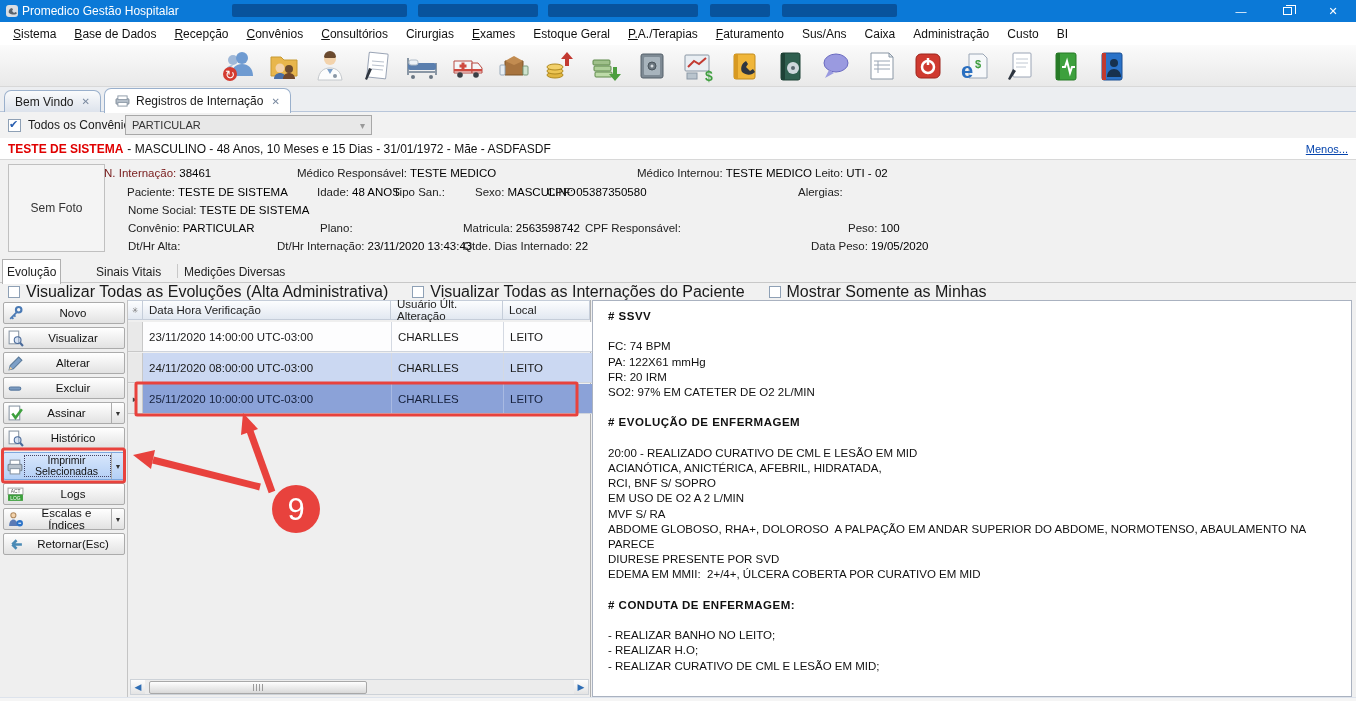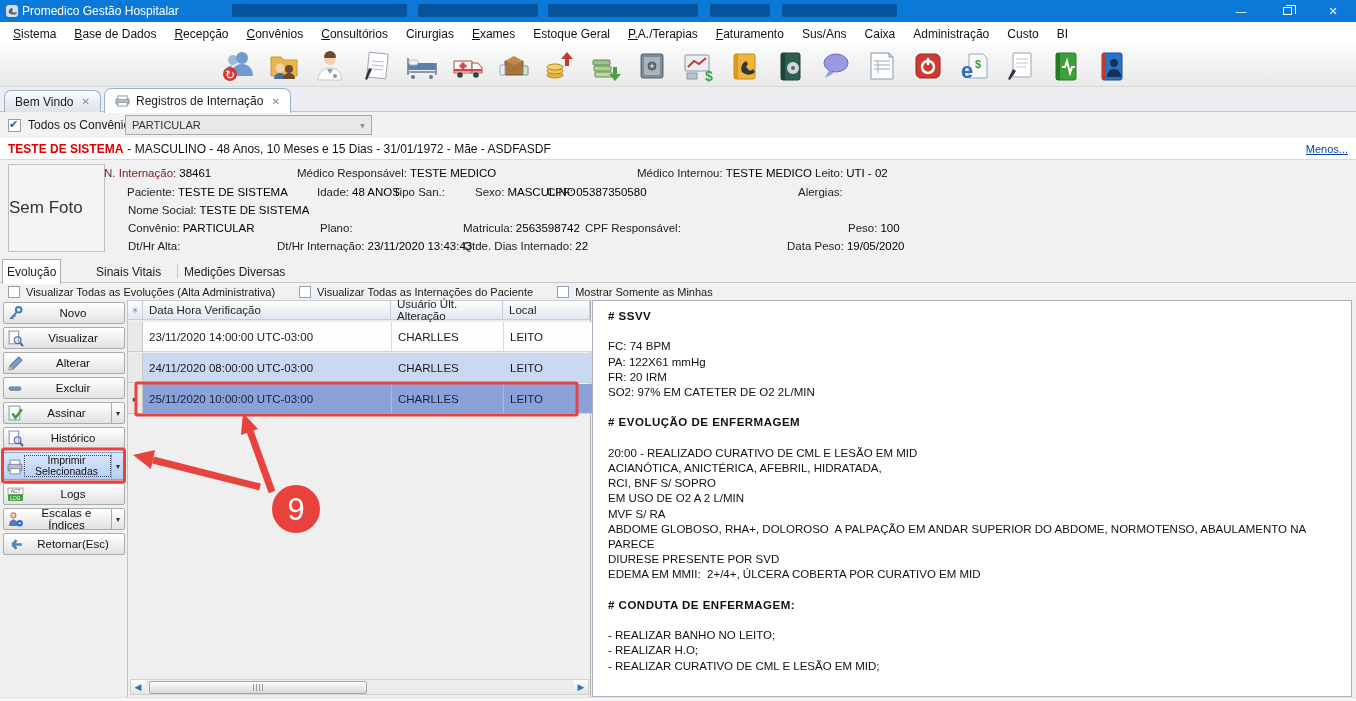--- a/index.html
+++ b/index.html
@@ -31,32 +31,32 @@
 .cb.ck::after{content:"✔";position:absolute;left:0px;top:-2px;font-size:11px;color:#2a5fb0}
 #insuranceDd{position:absolute;left:125px;top:3px;width:247px;height:20px;background:#e8e8e8;border:1px solid #a8a8a8;display:flex;align-items:center;padding:0 6px;font-size:11px;color:#333}
 #insuranceDd .arr{margin-left:auto;color:#999;font-size:10px}
 
 #pheader{position:absolute;left:0;top:138px;width:1356px;height:22px;background:#fff;border-bottom:1px solid #d8d8d8;display:flex;align-items:center;padding:0 8px}
 #pname{color:#e00000;font-weight:bold;font-size:12px}
 #psummary{font-size:12px;margin-left:4px;color:#111}
 #lesslink{margin-left:auto;color:#0645ad;text-decoration:underline;font-size:11px;}
 
 #ppanel{position:absolute;left:0;top:160px;width:1356px;height:98px;background:#f1f1f1;font-size:11.5px}
-#nophoto{position:absolute;left:8px;top:4px;width:97px;height:88px;background:#f4f4f4;border:1px solid #c0c0c0;display:flex;align-items:center;justify-content:flex-start;color:#333;font-size:17px}
+#nophoto{position:absolute;left:8px;top:4px;width:97px;height:88px;background:#f4f4f4;border:1px solid #c0c0c0;display:flex;align-items:center;justify-content:center;color:#333;font-size:12px}
 .pf{position:absolute;white-space:nowrap}
 .pl{color:#222}
 .pl.maroon{color:#7b2020}
 .pv{color:#000;margin-left:3px}
 
 #evotabs{position:absolute;left:0;top:258px;width:1356px;height:25px;background:#f1f1f1;border-bottom:1px solid #c8c8c8}
 .etab{position:absolute;top:2px;height:23px;display:flex;align-items:center;padding:0 4px;font-size:12px;color:#222}
 .etab.active{background:#fff;border:1px solid #b0b0b0;border-bottom:none;z-index:2;top:1px;height:25px}
 .esep{position:absolute;top:6px;height:14px;width:1px;background:#c8c8c8}
 
-#filter2{position:absolute;left:0;top:283px;width:1356px;height:17px;background:#f1f1f1;display:flex;align-items:center;font-size:11px}
+#filter2{position:absolute;left:0;top:283px;width:1356px;height:17px;background:#f1f1f1;display:flex;align-items:center;font-size:16px}
 #filter2 .cb{width:12px;height:12px}
 
 #sidebar{position:absolute;left:0;top:300px;width:128px;height:401px;background:#efefef;border-right:1px solid #c4c4c4}
 .sbtn{position:absolute;left:3px;width:122px;height:22px;background:linear-gradient(#ffffff,#e2e2e2);border:1px solid #ababab;border-radius:2px;display:flex;align-items:center;font-size:11.5px;color:#111}
 .sbtn .sic{width:17px;margin-left:3px;flex:0 0 auto}
 .sbtn .slab{flex:1;text-align:center;padding-right:2px}
 .sbtn .drop{width:13px;height:100%;border-left:1px solid #ababab;display:flex;align-items:center;justify-content:center;font-size:7px;color:#333;flex:0 0 auto}
 .sbtn.hl{background:linear-gradient(#d9e8fc,#b4cff5);border-color:#7da7dd}
 .sbtn.hl .slab{font-size:10.5px;line-height:11px;outline:1px dotted #446;outline-offset:-1px}
 
@@ -306,21 +306,21 @@
   <span class="pf" style="left:798px;top:26px"><span class="pl">Alergias:</span><span class="pv"></span></span>
   <span class="pf" style="left:128px;top:44px"><span class="pl">Nome Social:</span><span class="pv">TESTE DE SISTEMA</span></span>
   <span class="pf" style="left:128px;top:62px"><span class="pl">Convênio:</span><span class="pv">PARTICULAR</span></span>
   <span class="pf" style="left:320px;top:62px"><span class="pl">Plano:</span><span class="pv"></span></span>
   <span class="pf" style="left:463px;top:62px"><span class="pl">Matricula:</span><span class="pv">2563598742</span></span>
   <span class="pf" style="left:585px;top:62px"><span class="pl">CPF Responsável:</span><span class="pv"></span></span>
   <span class="pf" style="left:848px;top:62px"><span class="pl">Peso:</span><span class="pv">100</span></span>
   <span class="pf" style="left:128px;top:80px"><span class="pl">Dt/Hr Alta:</span><span class="pv"></span></span>
   <span class="pf" style="left:277px;top:80px"><span class="pl">Dt/Hr Internação:</span><span class="pv">23/11/2020 13:43:43</span></span>
   <span class="pf" style="left:463px;top:80px"><span class="pl">Qtde. Dias Internado:</span><span class="pv">22</span></span>
-  <span class="pf" style="left:787px;top:80px"><span class="pl">Data Peso:</span><span class="pv">19/05/2020</span></span>
+  <span class="pf" style="left:811px;top:80px"><span class="pl">Data Peso:</span><span class="pv">19/05/2020</span></span>
 </div>
 
 <div id="evotabs">
   <div class="etab active" style="left:2px">
       <span>Evolução</span>
     </div>
   <div class="etab" style="left:92px">
       <span>Sinais Vitais</span>
     </div>
   <span class="esep" style="left:177px"></span>

